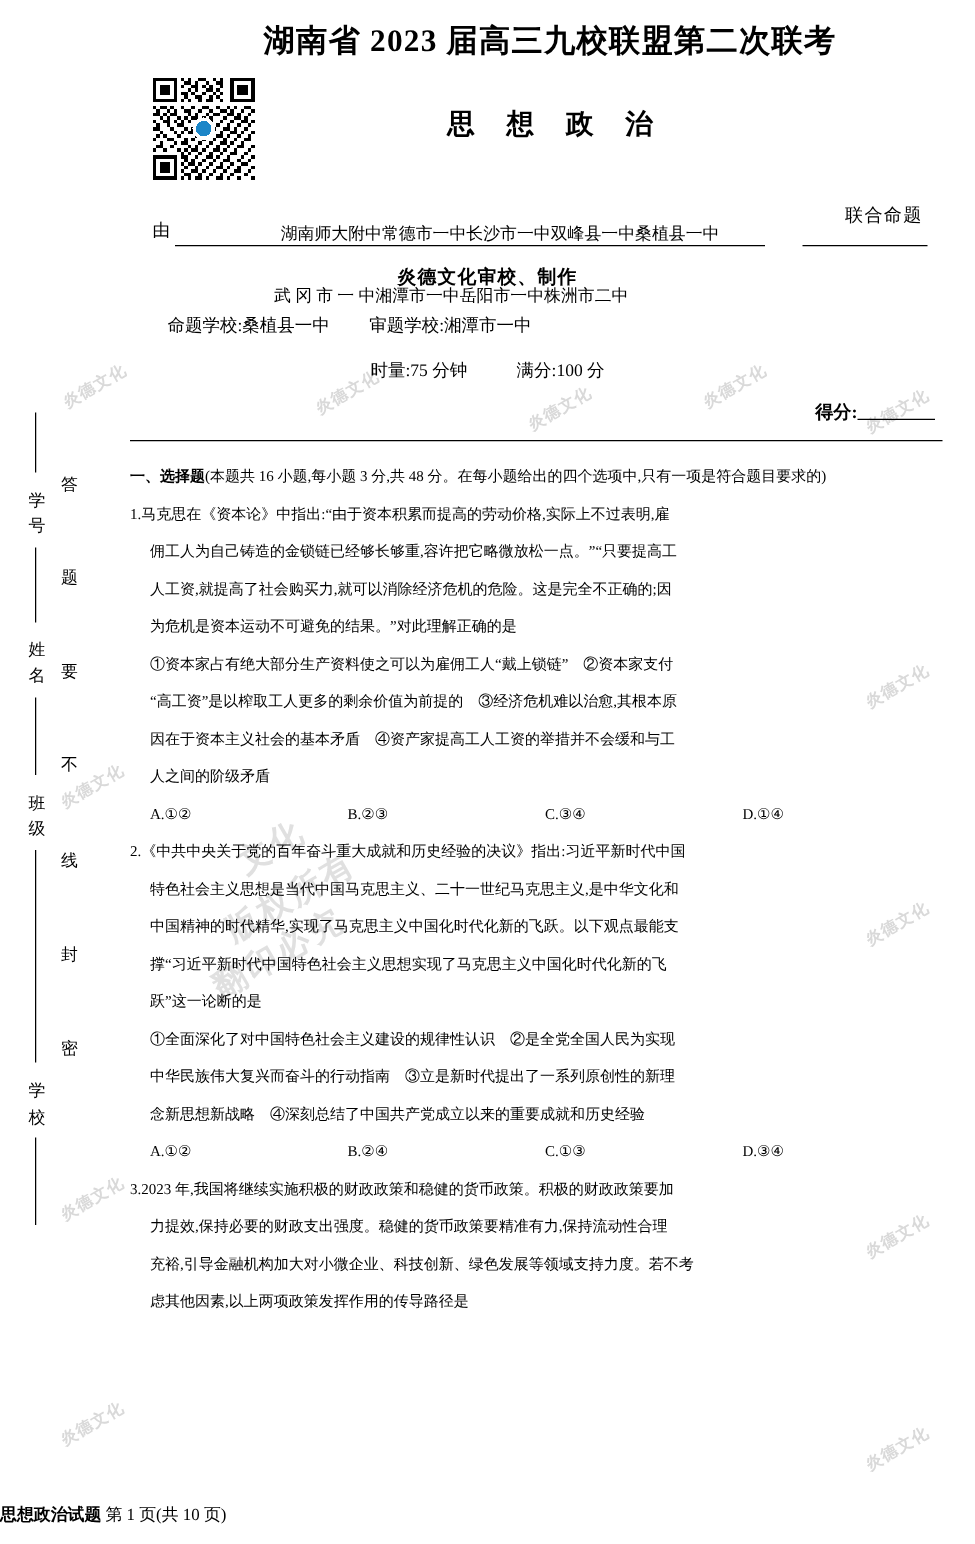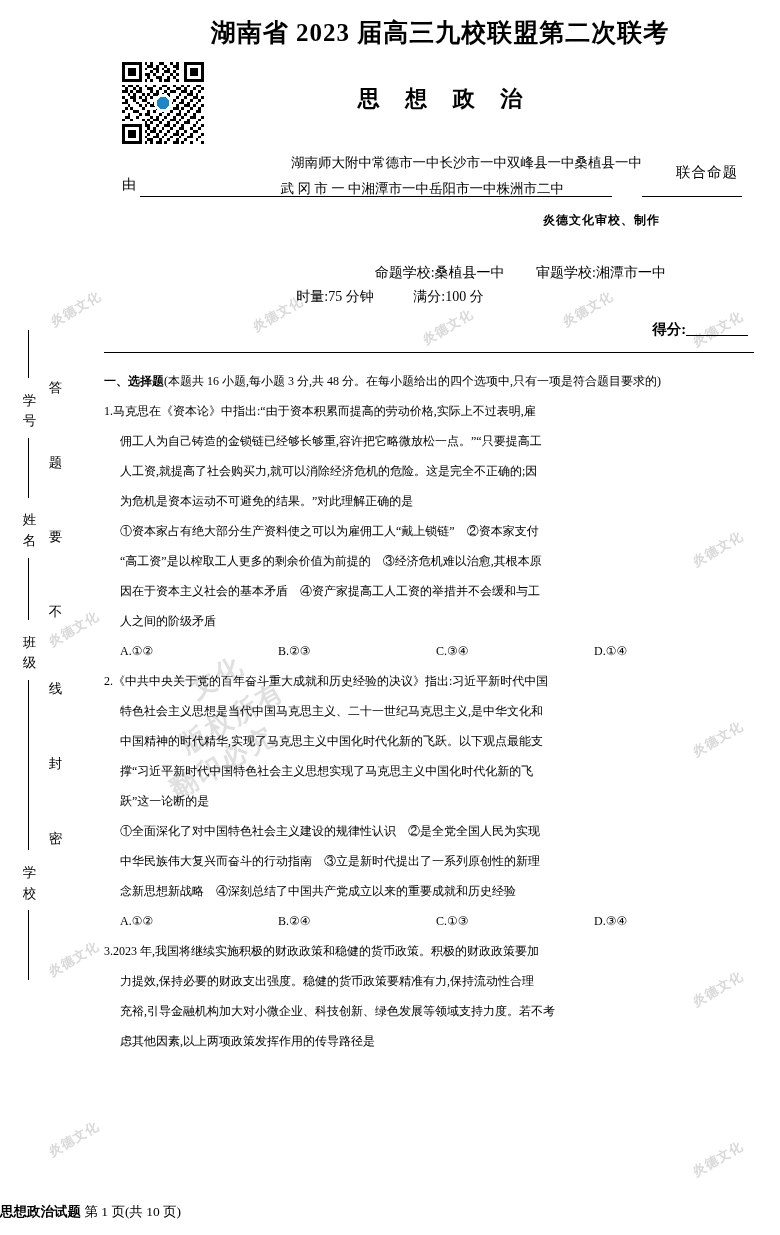--- a/index.html
+++ b/index.html
@@ -82,22 +82,23 @@
 
   .schools {
     position: absolute;
     left: 120px; top: 150px;
     width: 540px;
     font-size: 13.5px;
     line-height: 26px;
   }
   .schools .row {
     display: flex;
-    justify-content: flex-end;
+    justify-content: center;
     padding: 0 18px 0 38px;
+    margin-top: 24px;
   }
   .you {
     position: absolute;
     left: 122px; top: 176px;
     font-size: 14px;
   }
   .lianhe {
     position: absolute;
     right: 42px; top: 163px;
     font-size: 14.5px;
@@ -111,32 +112,31 @@
   .underline-lianhe {
     position: absolute;
     right: 38px; top: 196px;
     width: 100px; height: 1px; background: #000;
   }
 
   .yande {
     position: absolute;
     left: 120px; top: 212px;
     width: 540px;
-    text-align: right;
-    font-size: 12px;
+    text-align: center;
+    font-size: 15px;
     font-weight: bold;
     letter-spacing: 1px;
   }
   .mingti {
     position: absolute;
     left: 120px; top: 252px;
     width: 560px;
-    text-align: right;
+    text-align: left;
     font-size: 14px;
-    margin-top: 12px;
   }
   .mingti span { margin: 0 14px; }
   .shiliang {
     position: absolute;
     left: 120px; top: 288px;
     width: 540px;
     text-align: center;
     font-size: 14px;
   }
   .shiliang span { margin: 0 18px; }

